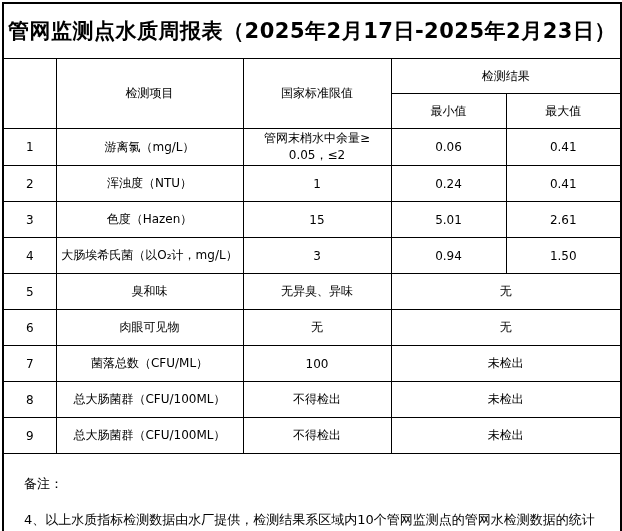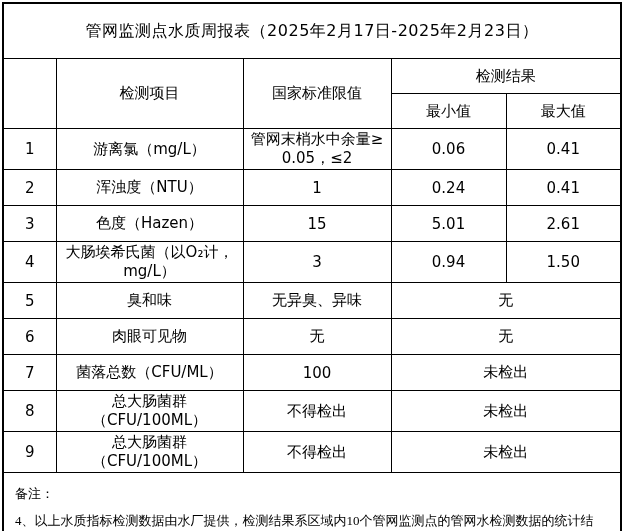--- a/index.html
+++ b/index.html
@@ -21,45 +21,45 @@
   }
   col.c-index { width: 53px; }
   col.c-item  { width: 187px; }
   col.c-limit { width: 148px; }
   col.c-min   { width: 115px; }
   col.c-max   { width: 115px; }
   td {
     border: 1px solid #000000;
     text-align: center;
     vertical-align: middle;
-    font-size: 15px;
+    font-size: 12px;
     padding: 1px 3px;
     white-space: pre-line;
     overflow: hidden;
   }
   tr.title-row td {
     height: 52px;
-    font-size: 16px;
-    font-weight: normal;
+    font-size: 21px;
+    font-weight: bold;
     letter-spacing: 0.5px;
     white-space: normal;
   }
   tr.header-row-1 td { height: 32px; }
   tr.header-row-2 td { height: 32px; }
   tbody.data-rows td { height: 33px; }
   tr.notes-row td {
     height: 85px;
     text-align: left;
     vertical-align: top;
     padding: 4px 6px 4px 4px;
     font-size: 13px;
     line-height: 1.5;
     white-space: normal;
   }
-  .note-line { margin: 7px; font-family: Liberation Serif, serif; }
+  .note-line { margin: 16px; }
 </style>
 </head>
 <body>
 
 <table class="report">
   <colgroup>
     <col class="c-index">
     <col class="c-item">
     <col class="c-limit">
     <col class="c-min">

